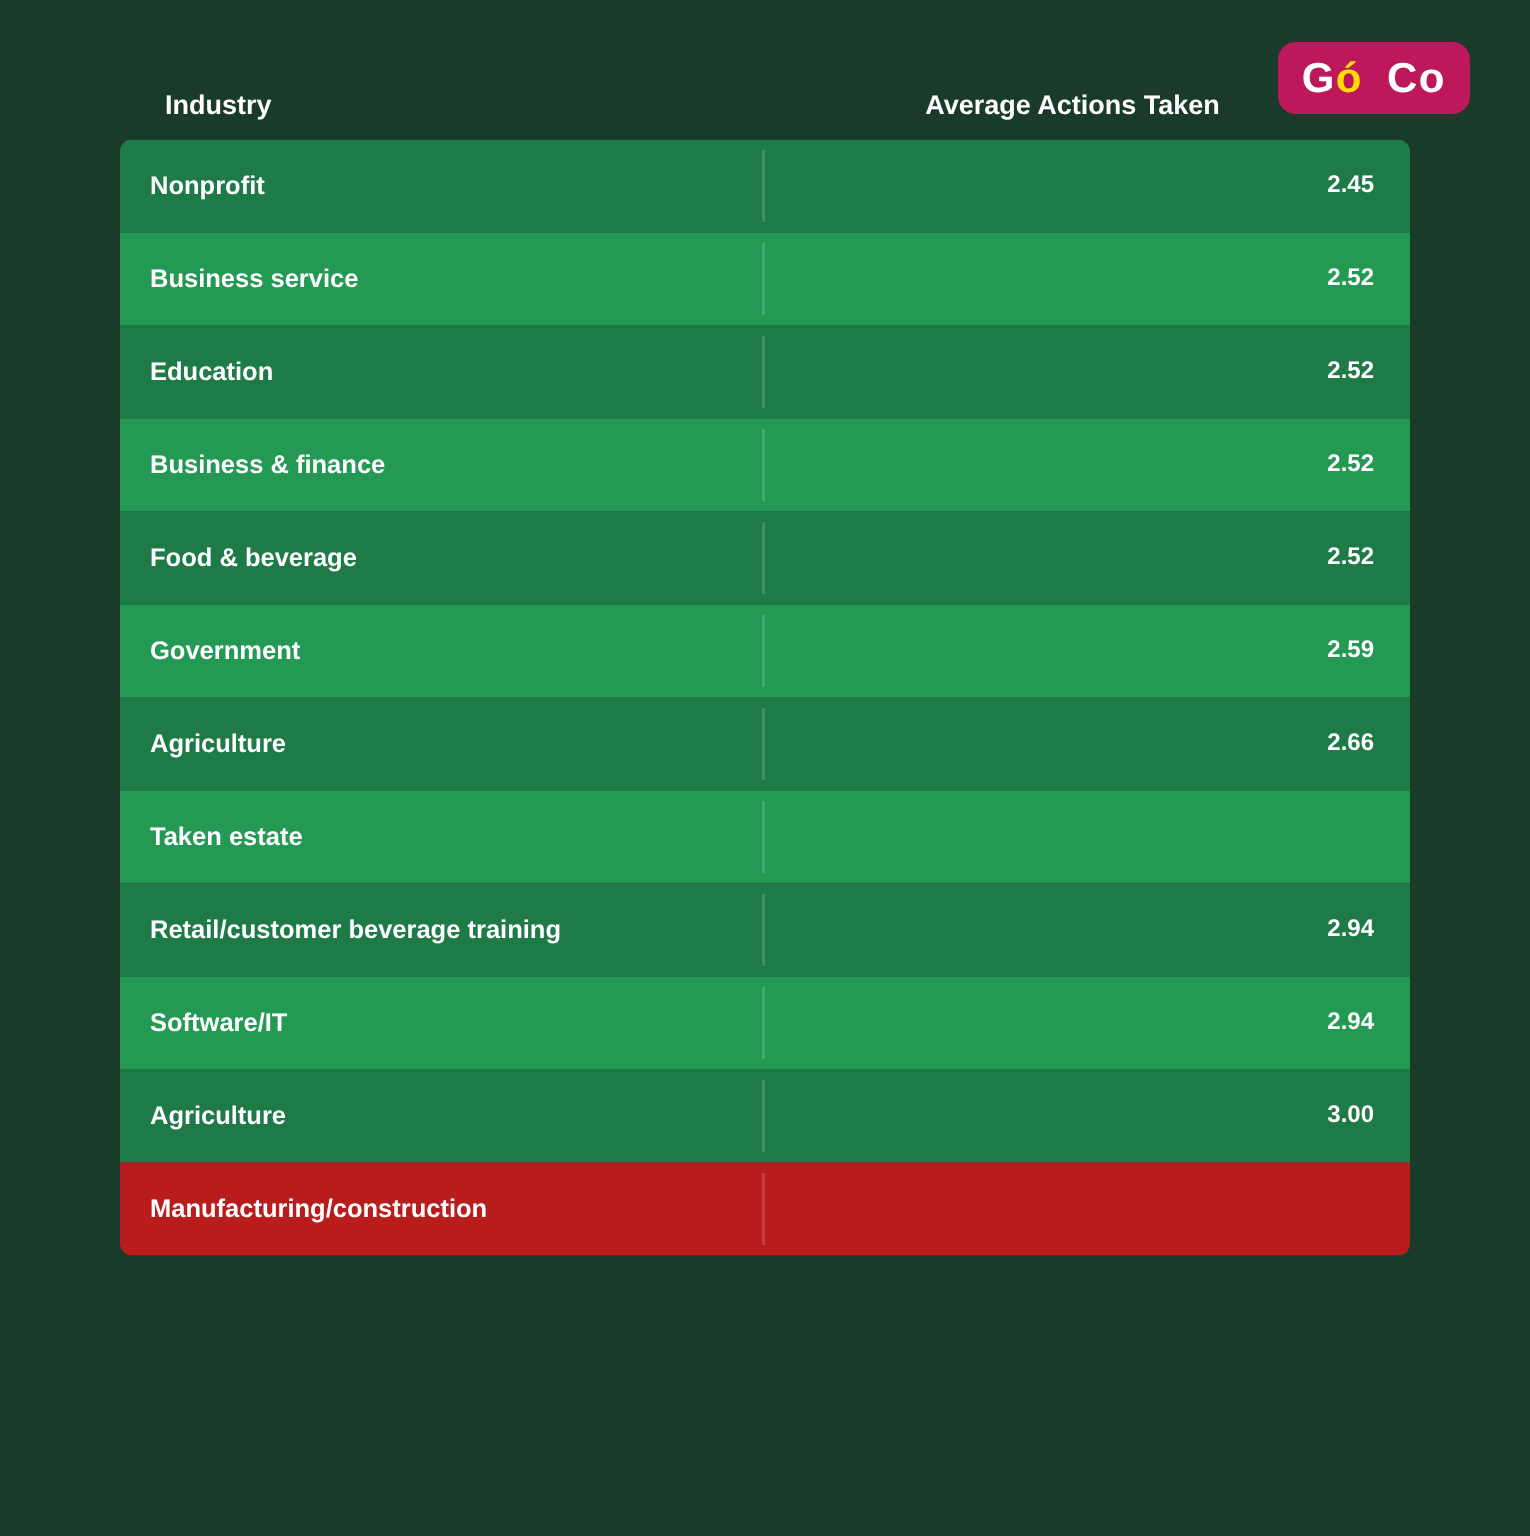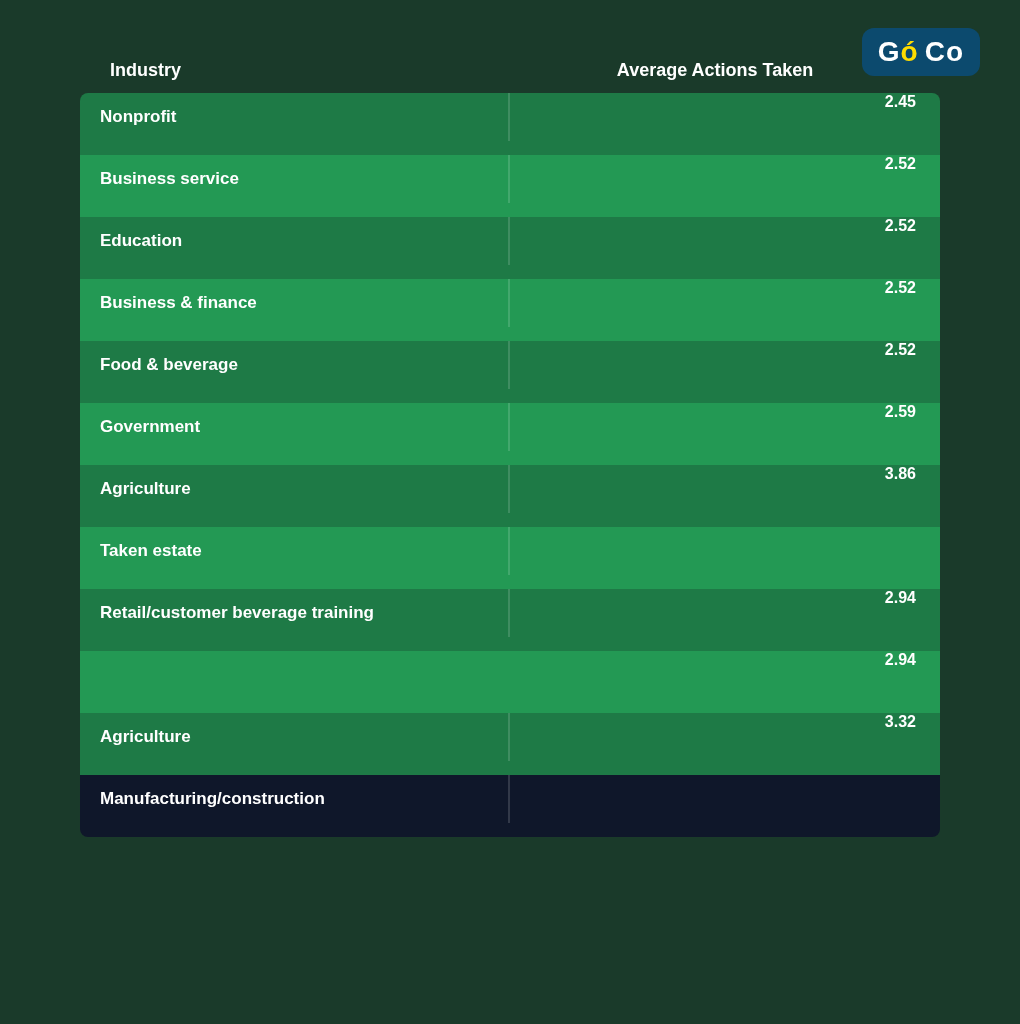--- a/index.html
+++ b/index.html
@@ -21,26 +21,26 @@
 
     .logo-container {
       position: absolute;
       top: 28px;
       right: 40px;
       display: flex;
       align-items: center;
     }
 
     .logo-badge {
-      background-color: #0c4a6e;
+      background-color: #be185d;
       border-radius: 12px;
       padding: 8px 16px;
       display: flex;
       align-items: center;
-      gap: 6px;
+      gap: 16px;
     }
 
     .logo-text {
       color: white;
       font-size: 28px;
       font-weight: 900;
       letter-spacing: 1px;
     }
 
     .logo-accent {
@@ -73,34 +73,34 @@
       padding-right: 20px;
     }
 
     .table-body {
       border-radius: 8px;
       overflow: hidden;
     }
 
     .table-row {
       display: flex;
-      align-items: flex-start;
+      align-items: center;
       min-height: 62px;
     }
 
     .table-row:nth-child(odd) {
       background-color: #1e7a46;
     }
 
     .table-row:nth-child(even) {
       background-color: #239954;
     }
 
     .table-row.highlight {
-      background-color: #0f172a;
+      background-color: #b91c1c;
     }
 
     .row-industry {
       flex: 0 0 430px;
       padding: 14px 20px;
       color: white;
       font-size: 17px;
       font-weight: 600;
       border-right: 2px solid rgba(255,255,255,0.15);
     }
@@ -149,33 +149,34 @@
       <div class="table-row">
       <div class="row-industry">Food &amp; beverage</div>
       <div class="row-value">2.52</div>
     </div>
       <div class="table-row">
       <div class="row-industry">Government</div>
       <div class="row-value">2.59</div>
     </div>
       <div class="table-row">
       <div class="row-industry">Agriculture</div>
-      <div class="row-value">3.86</div>
+      <div class="row-value">2.66</div>
     </div>
       <div class="table-row">
       <div class="row-industry">Taken estate</div>
     </div>
       <div class="table-row">
       <div class="row-industry">Retail/customer beverage training</div>
       <div class="row-value">2.94</div>
     </div>
       <div class="table-row">
+      <div class="row-industry">Software/IT</div>
       <div class="row-value">2.94</div>
     </div>
       <div class="table-row">
       <div class="row-industry">Agriculture</div>
-      <div class="row-value">3.32</div>
+      <div class="row-value">3.00</div>
     </div>
       <div class="table-row highlight">
       <div class="row-industry">Manufacturing/construction</div>
     </div>
     </div>
 </div>
 
 </body></html>

